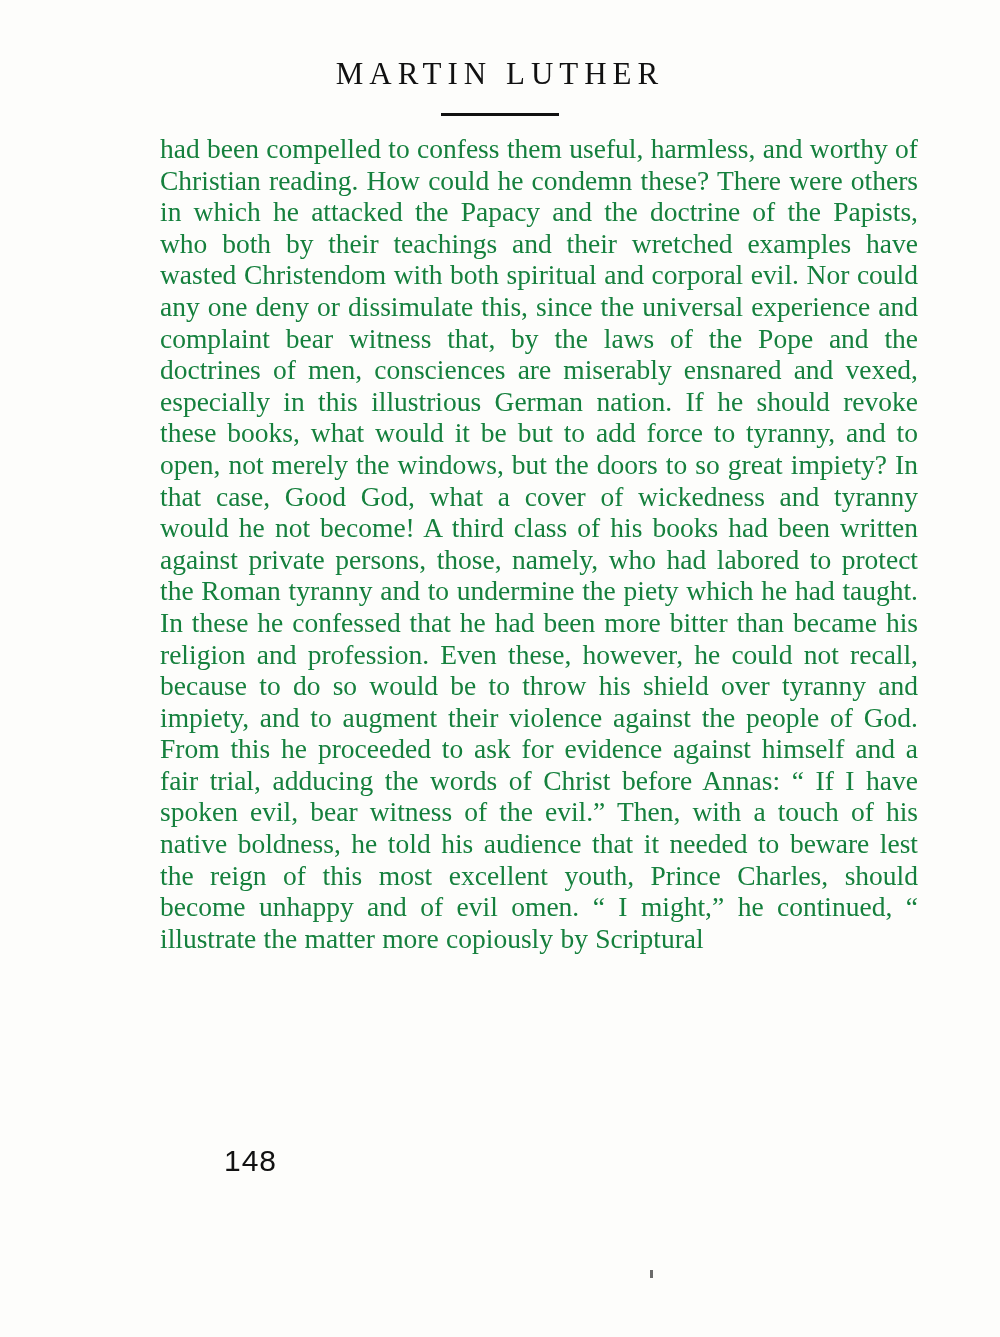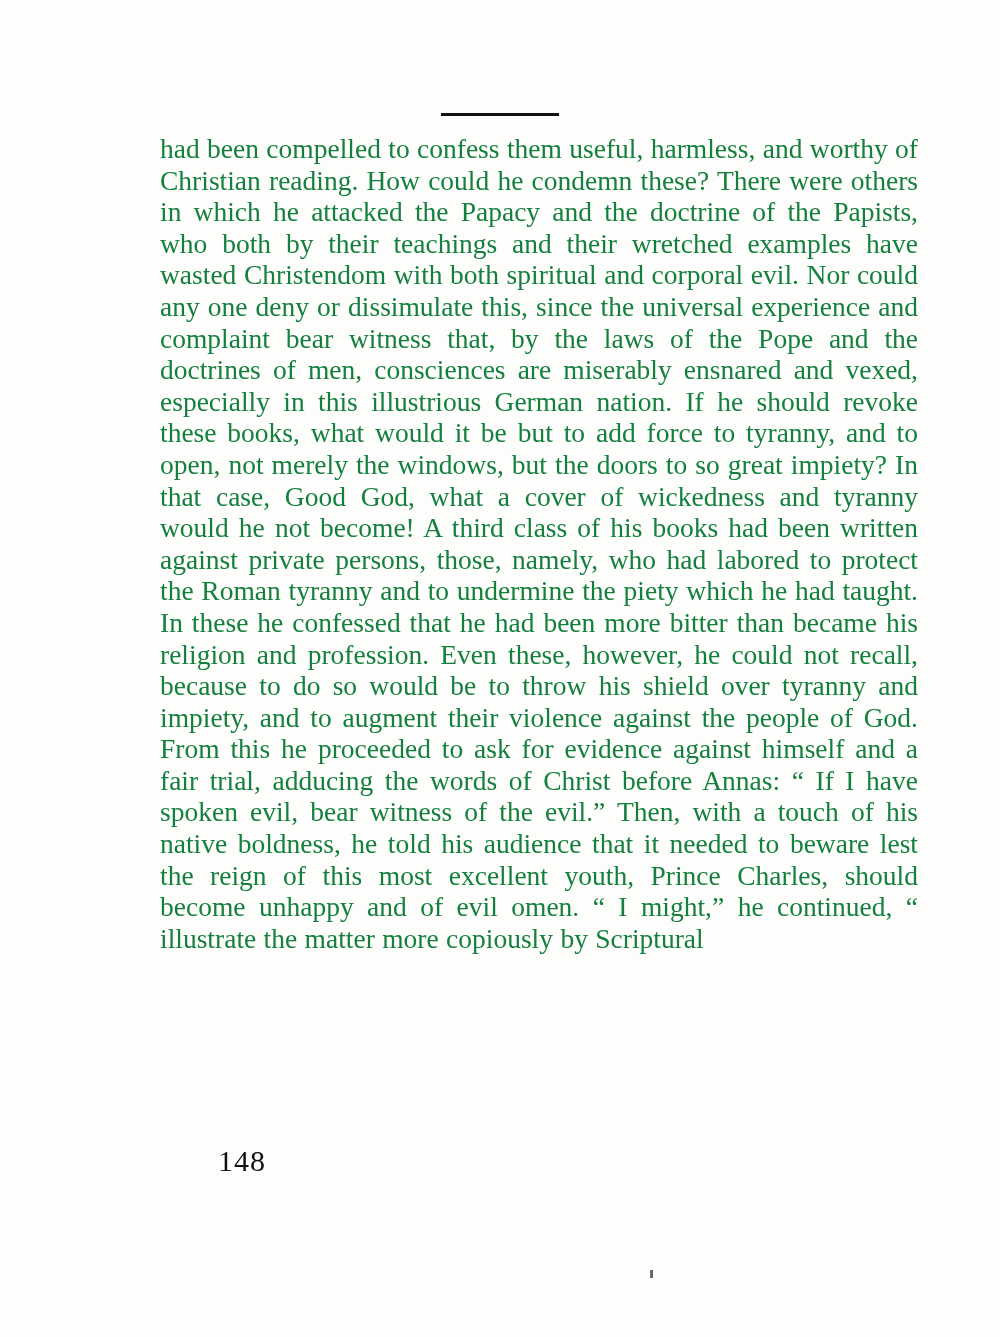--- a/index.html
+++ b/index.html
@@ -53,41 +53,42 @@
     text-align: justify;
     text-justify: inter-word;
     color: #15803d;
     font-family: "Liberation Serif", serif;
     hyphens: none;
     word-spacing: 0.5px;
   }
   .folio {
     position: absolute;
     top: 1144px;
-    left: 218px;
+    left: 224px;
     font-size: 30px;
-    font-family: Liberation Serif, serif;
+    font-family: Liberation Sans, sans-serif;
     color: #111;
     letter-spacing: 1px;
   }
   .spot {
     position: absolute;
     top: 1270px;
     left: 650px;
     width: 3px;
     height: 8px;
     background: #3a3a3a;
     opacity: .75;
   }
 </style>
 </head>
 <body>
 
 <div class="page">
 
+  <div class="running-head">MARTIN LUTHER</div>
 
   <div class="head-rule"></div>
 
   <div class="body-text">had been compelled to confess them useful, harmless, and worthy of Christian reading. How could he condemn these? There were others in which he attacked the Papacy and the doctrine of the Papists, who both by their teachings and their wretched examples have wasted Christendom with both spiritual and corporal evil. Nor could any one deny or dissimulate this, since the universal experience and complaint bear witness that, by the laws of the Pope and the doctrines of men, consciences are miserably ensnared and vexed, especially in this illustrious German nation. If he should revoke these books, what would it be but to add force to tyranny, and to open, not merely the windows, but the doors to so great impiety? In that case, Good God, what a cover of wickedness and tyranny would he not become! A third class of his books had been written against private persons, those, namely, who had labored to protect the Roman tyranny and to undermine the piety which he had taught. In these he confessed that he had been more bitter than became his religion and profession. Even these, however, he could not recall, because to do so would be to throw his shield over tyranny and impiety, and to augment their violence against the people of God. From this he proceeded to ask for evidence against himself and a fair trial, adducing the words of Christ before Annas: “ If I have spoken evil, bear witness of the evil.” Then, with a touch of his native boldness, he told his audience that it needed to beware lest the reign of this most excellent youth, Prince Charles, should become unhappy and of evil omen. “ I might,” he continued, “ illustrate the matter more copiously by Scriptural</div>
 
   <div class="folio">148</div>
 
   <div class="spot"></div>
 
 </div>

